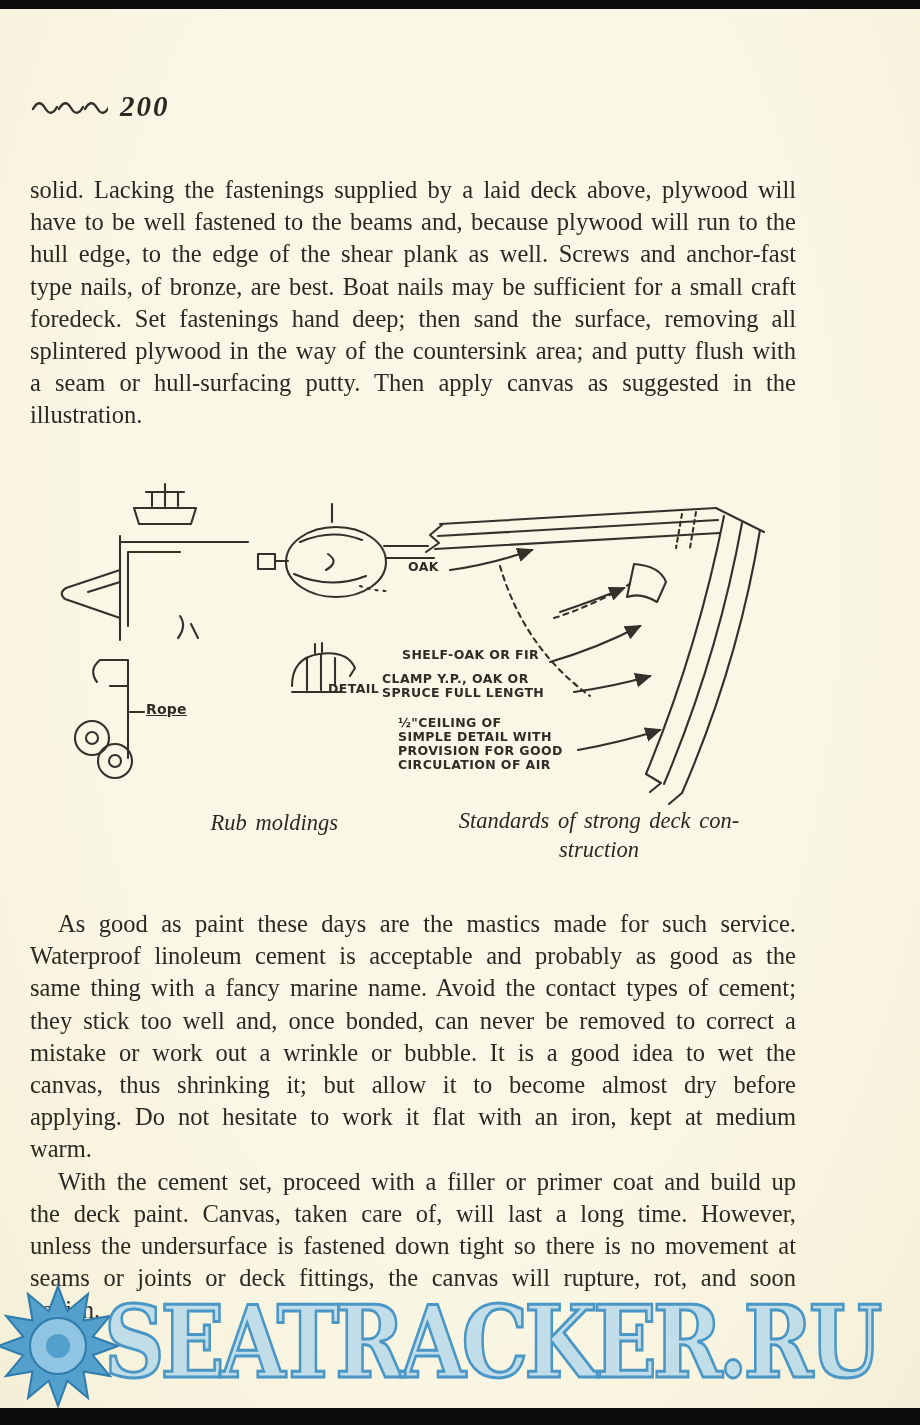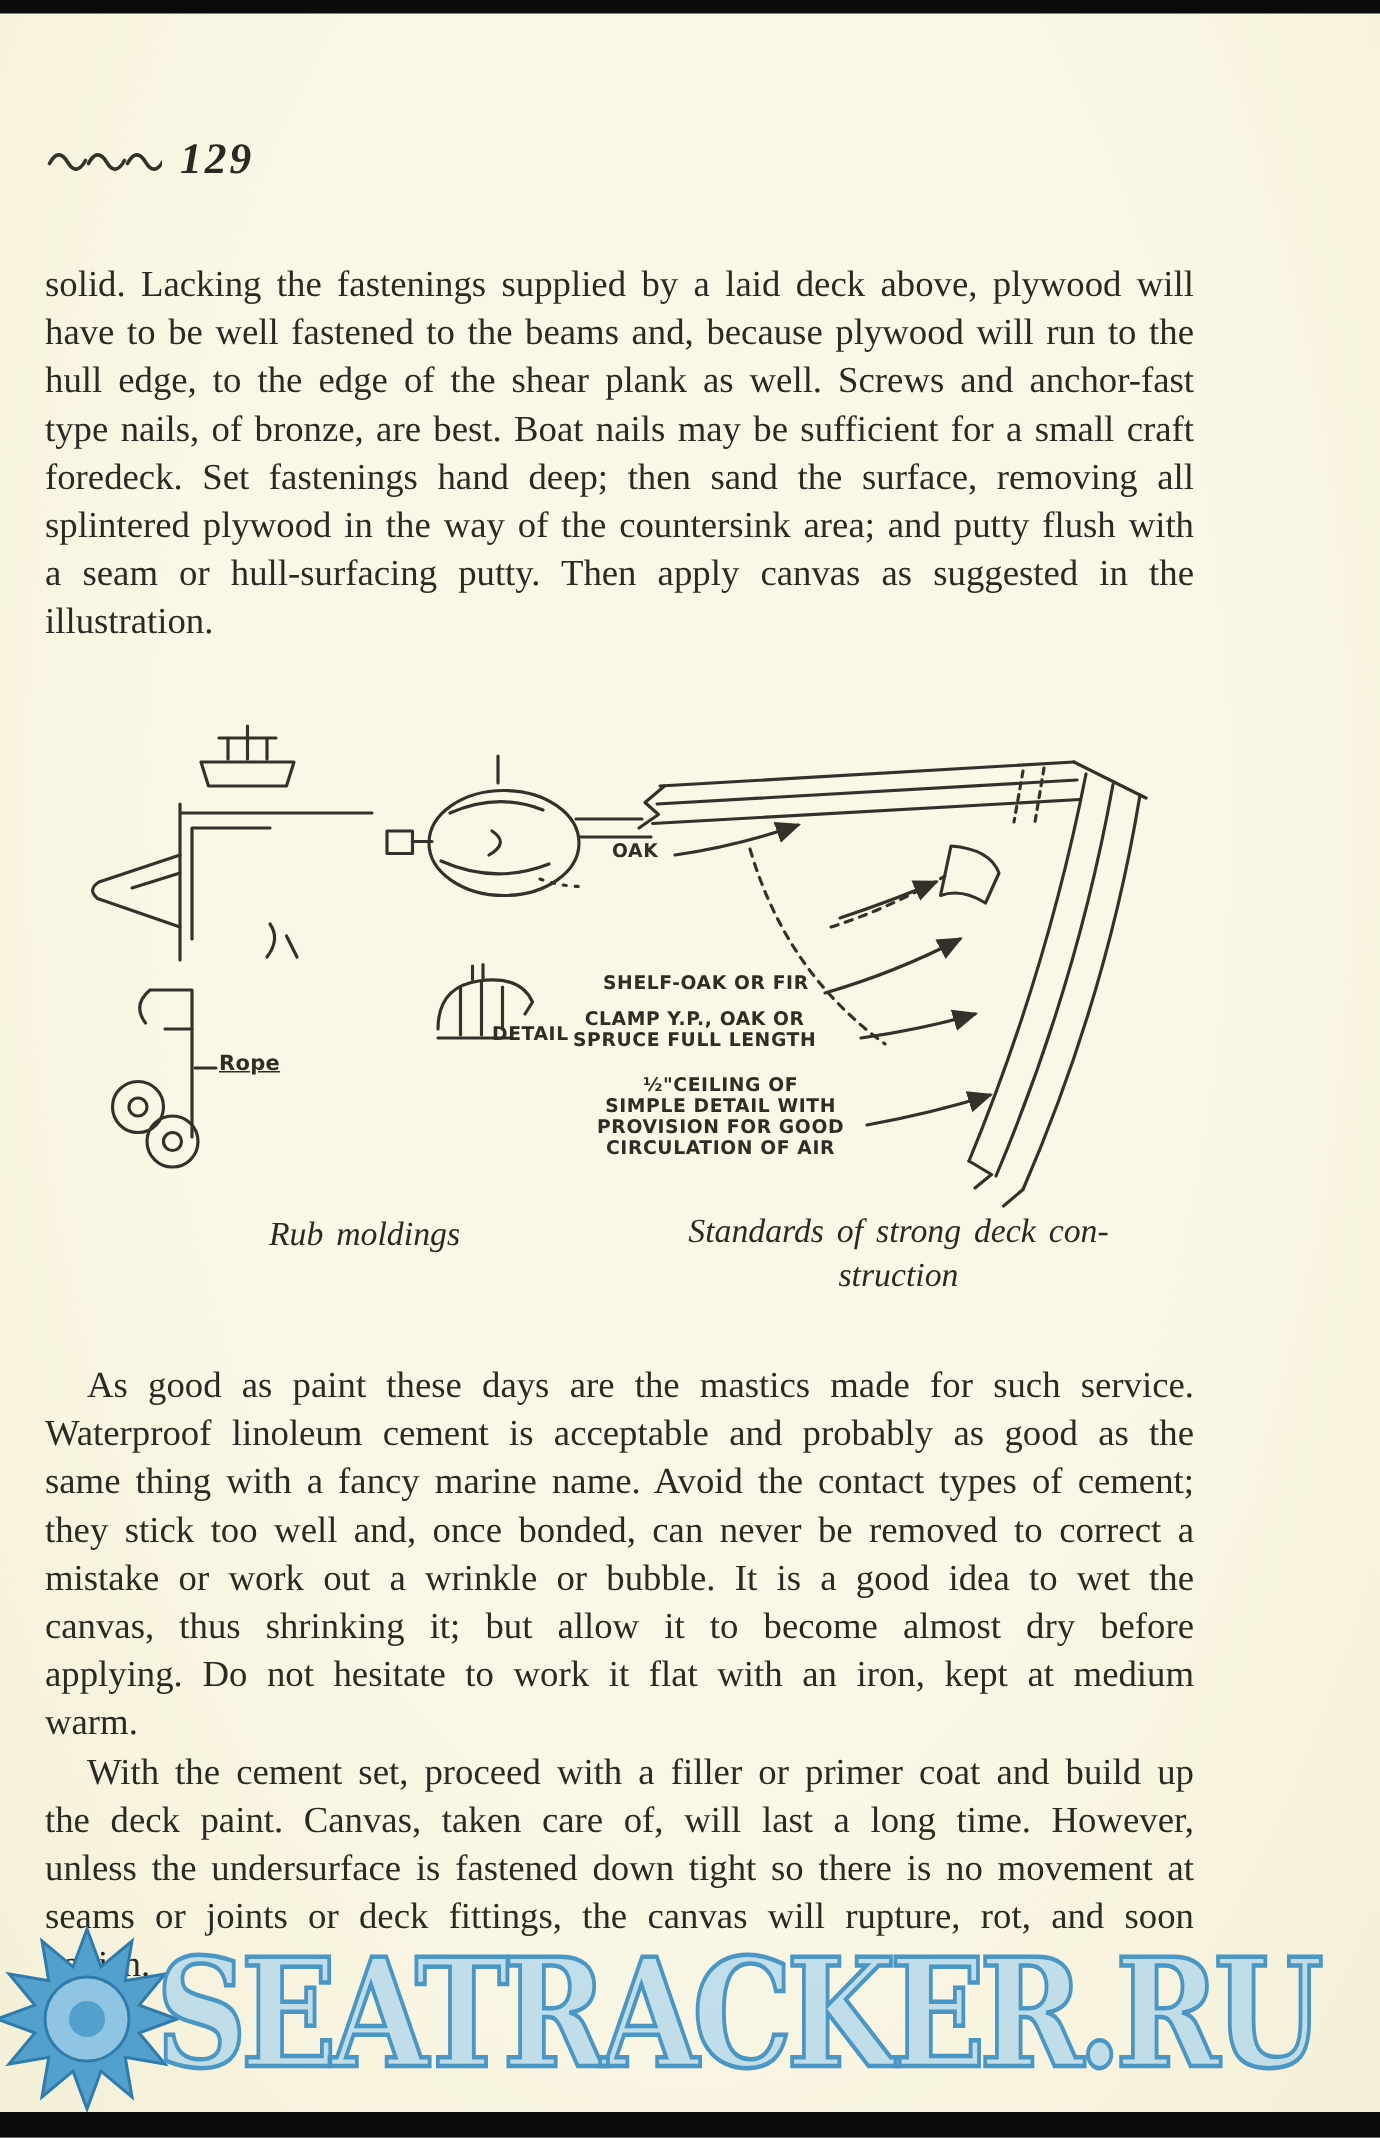--- a/index.html
+++ b/index.html
@@ -35,30 +35,30 @@
   .para-1{top:174px;}
   .para-group{top:908px;}
   .para-group p{margin:0;text-indent:28px;}
 
   .figure{position:absolute;left:30px;top:478px;width:780px;height:330px;}
   .figure svg{position:absolute;left:0;top:0;}
   .fig-label{
     position:absolute;
     font-family:"DejaVu Sans", sans-serif;
     font-weight:bold;font-size:12.5px;line-height:14px;
-    letter-spacing:0.4px;color:#2f2d26;white-space:pre-line;text-align:center;
+    letter-spacing:0.4px;color:#2f2d26;white-space:pre-line;
   }
   .fig-label.script{font-size:14px;letter-spacing:0.2px;text-decoration:underline;}
 
   .caption{
     position:absolute;
     font-style:italic;font-size:22.5px;line-height:29px;
     text-align:center;white-space:pre-line;word-spacing:3px;
   }
-  .caption-left{left:148px;top:808px;width:190px;}
+  .caption-left{left:148px;top:808px;width:190px;text-align:right;}
   .caption-right{left:404px;top:806px;width:390px;}
 
   .watermark{position:absolute;left:0;top:1284px;width:920px;height:130px;pointer-events:none;}
   .sunburst{position:absolute;left:-4px;top:0;}
   .watermark-text{
     position:absolute;left:104px;top:8px;
     font-family:"DejaVu Serif", serif;font-weight:bold;
     font-size:100px;line-height:100px;letter-spacing:-5px;
     color:rgba(171,212,236,0.72);
     -webkit-text-stroke:3px #4a97c6;
@@ -72,21 +72,21 @@
 <body>
 
 <div class="page">
 
   <div class="scan-bar top"></div>
 
   <div class="running-header">
     <svg class="wave-orn" width="78" height="20" viewBox="0 0 78 20">
       <path class="sketch" style="stroke-width:2.4" d="M3,12 q6,-11 12,-1 q6,10 12,-1 M29,12 q6,-11 12,-1 q6,10 12,-1 M55,12 q6,-11 12,-1 q6,10 12,-1"></path>
     </svg>
-    <span class="page-number">129</span>
+    <span class="page-number">200</span>
   </div>
 
   <div class="body-text para-1">solid. Lacking the fastenings supplied by a laid deck above, plywood will have to be well fastened to the beams and, because plywood will run to the hull edge, to the edge of the shear plank as well. Screws and anchor-fast type nails, of bronze, are best. Boat nails may be sufficient for a small craft foredeck. Set fastenings hand deep; then sand the surface, removing all splintered plywood in the way of the countersink area; and putty flush with a seam or hull-surfacing putty. Then apply canvas as suggested in the illustration.</div>
 
   <div class="figure">
     <svg width="780" height="330" viewBox="0 0 780 330">
       <defs>
         <marker id="arrow" markerWidth="9" markerHeight="8" refX="7" refY="3.5" orient="auto">
           <path d="M0,0 L8,3.5 L0,7 Z" fill="#33312a"></path>
         </marker>

